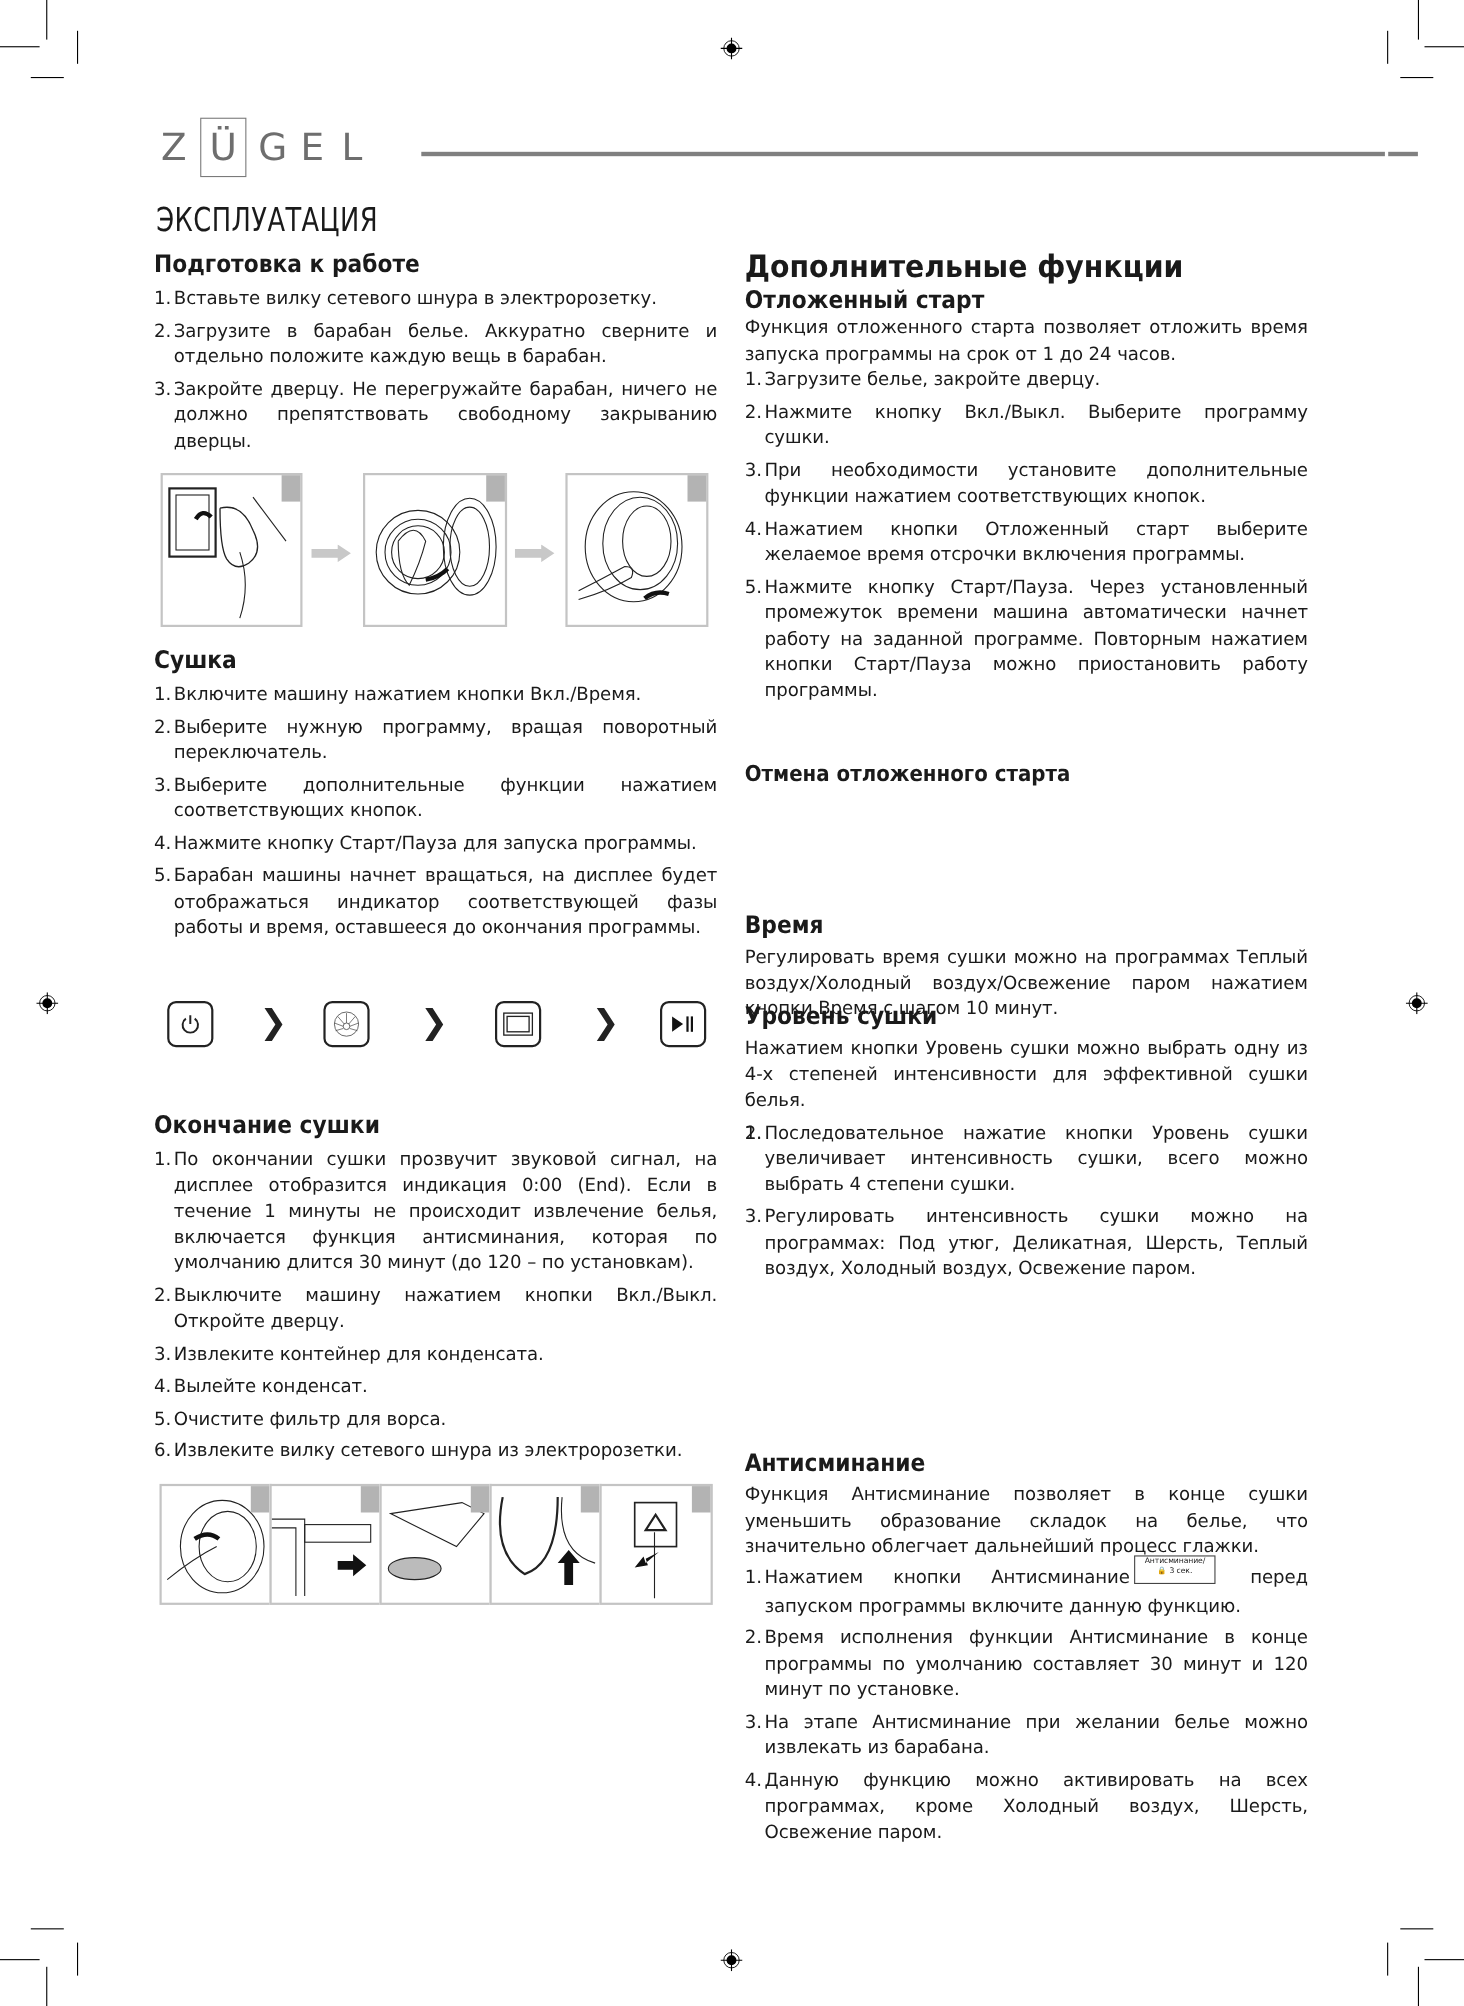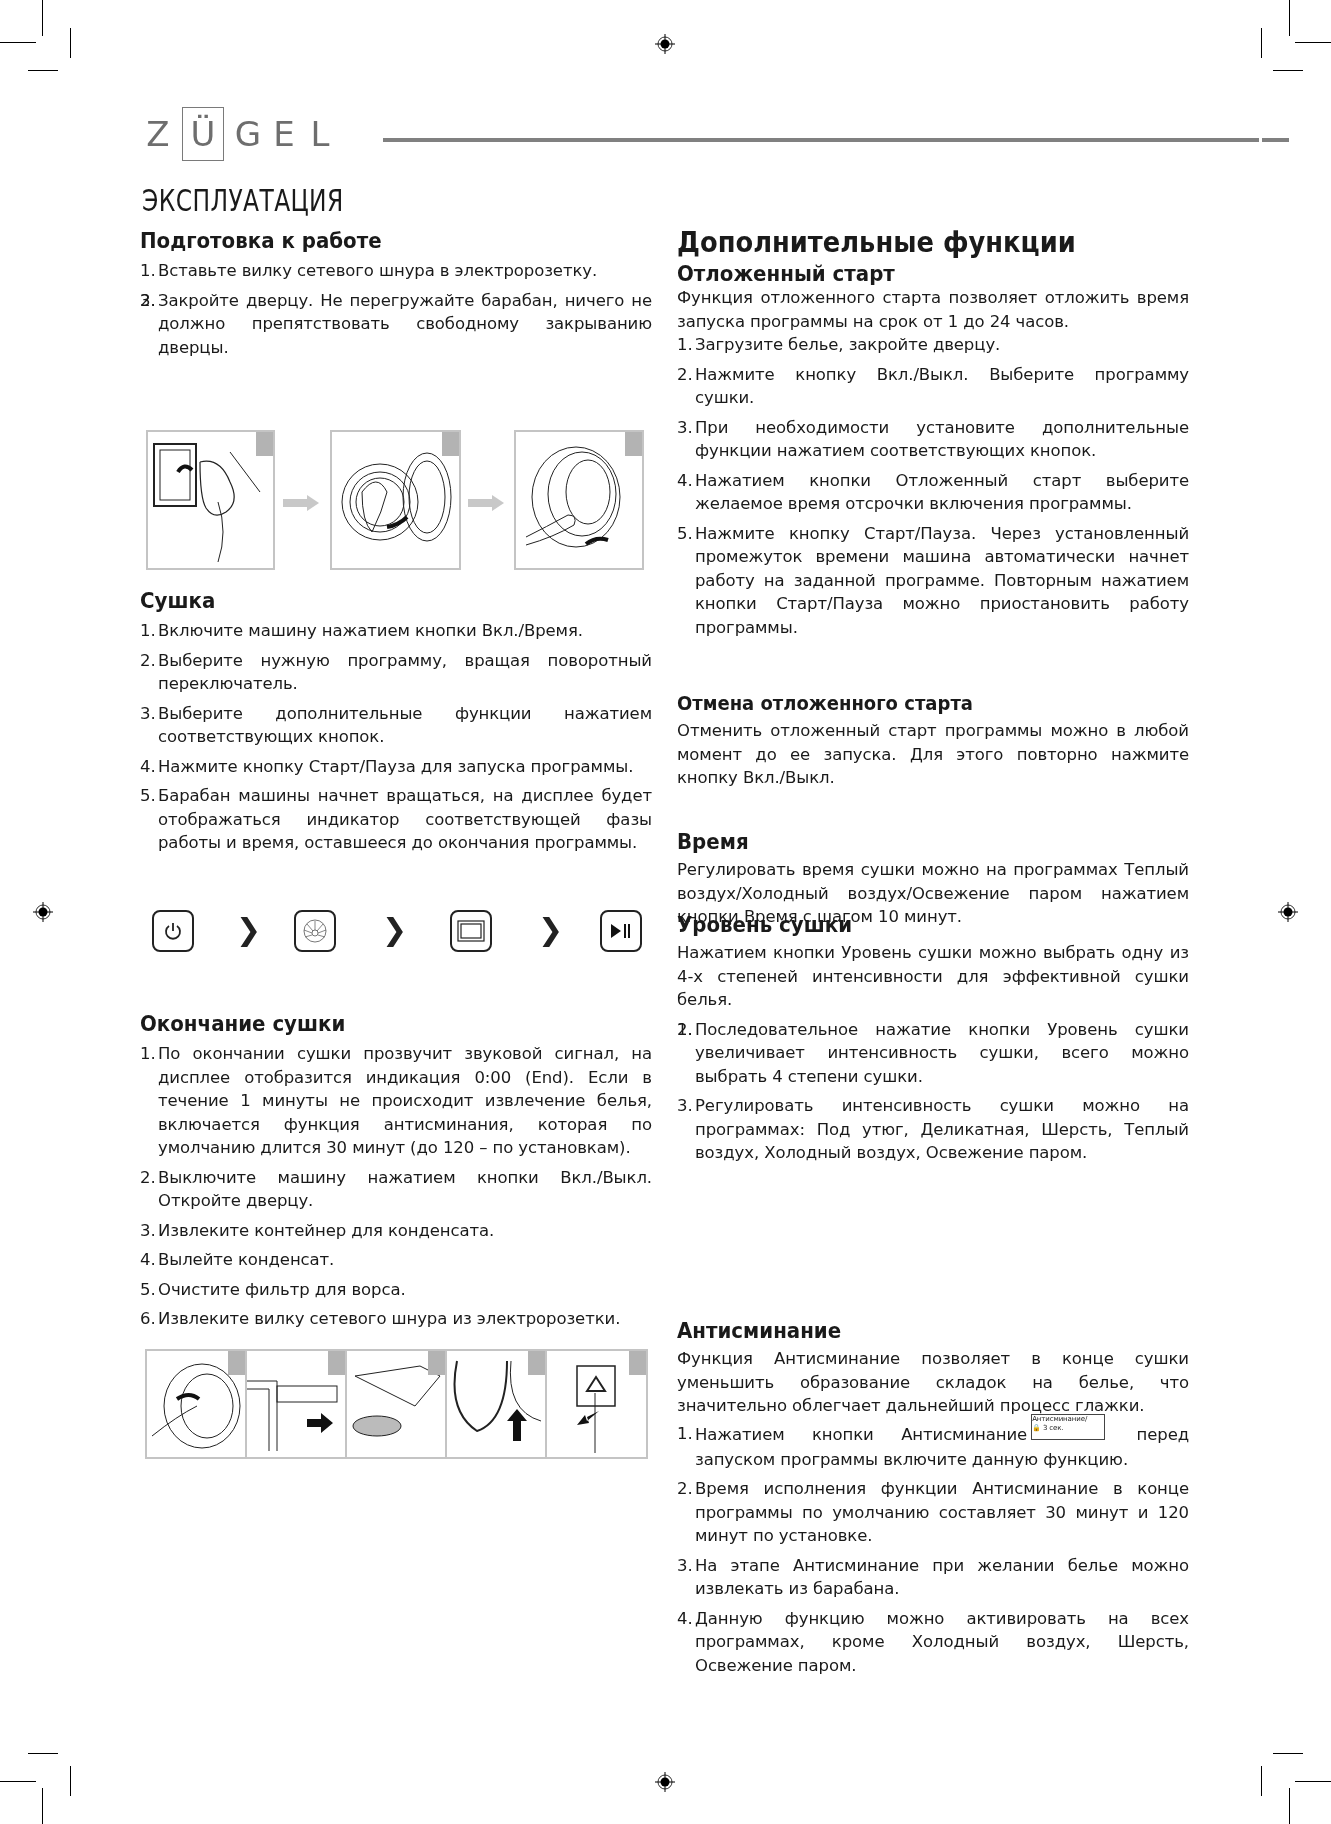--- a/index.html
+++ b/index.html
@@ -25,21 +25,21 @@
   .txt { font-family:"DejaVu Sans", sans-serif; font-size:16.5px; line-height:23.5px; text-align:justify; letter-spacing:-0.1px; }
   ol.steps { list-style:none; margin:0; padding:0; }
   ol.steps li { position:relative; padding-left:18px; margin-bottom:6px; }
   ol.steps li .num { position:absolute; left:0; top:0; }
   .txt b { font-weight:normal; }
   .fig { position:absolute; border:2.5px solid #c4c4c4; background:#fff; box-sizing:border-box; }
   .fig .tab { position:absolute; right:0; top:0; width:17px; height:24px; background:#b3b3b3; }
   .arrowg { position:absolute; }
   .btn-ico { position:absolute; width:42px; height:42px; border:2px solid #222; border-radius:8px; box-sizing:border-box; display:flex; align-items:center; justify-content:center; }
   .chev { position:absolute; font-size:30px; color:#222; font-family:"DejaVu Sans", sans-serif; }
-  .inline-btn { display:inline-block; border:1px solid #444; width:72px; height:24px; vertical-align:middle; font-size:7px; line-height:9px; margin:0 4px; position:relative; top:-8px; }
+  .inline-btn { display:inline-block; border:1px solid #444; width:72px; height:24px; vertical-align:middle; font-size:7px; line-height:9px; text-align:center; margin:0 4px; position:relative; top:-8px; }
 </style>
 </head>
 <body>
 
 <div class="crop" style="left:42px;top:0;width:1px;height:36px"></div>
 <div class="crop" style="left:0;top:42px;width:36px;height:1px"></div>
 <div class="crop" style="left:70px;top:28px;width:1px;height:30px"></div>
 <div class="crop" style="left:28px;top:70px;width:30px;height:1px"></div>
 <div class="crop" style="left:1289px;top:0;width:1px;height:36px"></div>
 <div class="crop" style="left:1295px;top:42px;width:36px;height:1px"></div>
@@ -90,21 +90,21 @@
 </div>
 <div class="logo-line"></div>
 <div class="logo-line2"></div>
 
 <div class="page-title">ЭКСПЛУАТАЦИЯ</div>
 
 <div class="col col-left" style="top:228px">
   <h2 class="sec">Подготовка к работе</h2>
   <ol class="steps txt" style="margin-top:6px">
       <li><span class="num">1.</span><span>Вставьте вилку сетевого шнура в электророзетку.</span></li>
-      <li><span class="num">2.</span></li>
+      <li><span class="num">2.</span><span>Загрузите в барабан белье. Аккуратно сверните и отдельно положите каждую вещь в барабан.</span></li>
       <li><span class="num">3.</span><span>Закройте дверцу. Не перегружайте барабан, ничего не должно препятствовать свободному закрыванию дверцы.</span></li>
     </ol>
 </div>
 
 <div class="fig" style="left:146px;top:430px;width:129px;height:140px">
   <div class="tab"></div>
   <svg width="124" height="135" viewBox="0 0 124 135">
     <rect x="6" y="12" width="42" height="62" fill="none" stroke="#222" stroke-width="2"></rect>
     <rect x="12" y="18" width="30" height="50" fill="none" stroke="#222" stroke-width="1"></rect>
     <path d="M30 40 q6 -10 14 -2" fill="none" stroke="#111" stroke-width="4"></path>
@@ -245,21 +245,20 @@
       <li><span class="num">1.</span><span>Загрузите белье, закройте дверцу.</span></li>
       <li><span class="num">2.</span><span>Нажмите кнопку <b>Вкл./Выкл.</b> Выберите программу сушки.</span></li>
       <li><span class="num">3.</span><span>При необходимости установите дополнительные функции нажатием соответствующих кнопок.</span></li>
       <li><span class="num">4.</span><span>Нажатием кнопки <b>Отложенный старт</b> выберите желаемое время отсрочки включения программы.</span></li>
       <li><span class="num">5.</span><span>Нажмите кнопку <b>Старт/Пауза</b>. Через установленный промежуток времени машина автоматически начнет работу на заданной программе. Повторным нажатием кнопки <b>Старт/Пауза</b> можно приостановить работу программы.</span></li>
     </ol>
 </div>
 
 <div class="col col-right" style="top:691px">
   <h2 class="sec" style="font-size:20px">Отмена отложенного старта</h2>
-  <div class="txt" style="margin-top:4px">Отменить отложенный старт программы можно в любой момент до ее запуска. Для этого повторно нажмите кнопку <b>Вкл./Выкл.</b></div>
 </div>
 
 <div class="col col-right" style="top:829px">
   <h2 class="sec">Время</h2>
   <div class="txt" style="margin-top:4px">Регулировать время сушки можно на программах <b>Теплый воздух/Холодный воздух/Освежение паром</b> нажатием кнопки <b>Время</b> с шагом 10 минут.</div>
 </div>
 
 <div class="col col-right" style="top:912px">
   <h2 class="sec">Уровень сушки</h2>
   <div class="txt" style="margin-top:4px;margin-bottom:4px">Нажатием кнопки <b>Уровень сушки</b> можно выбрать одну из 4-х степеней интенсивности для эффективной сушки белья.</div>

